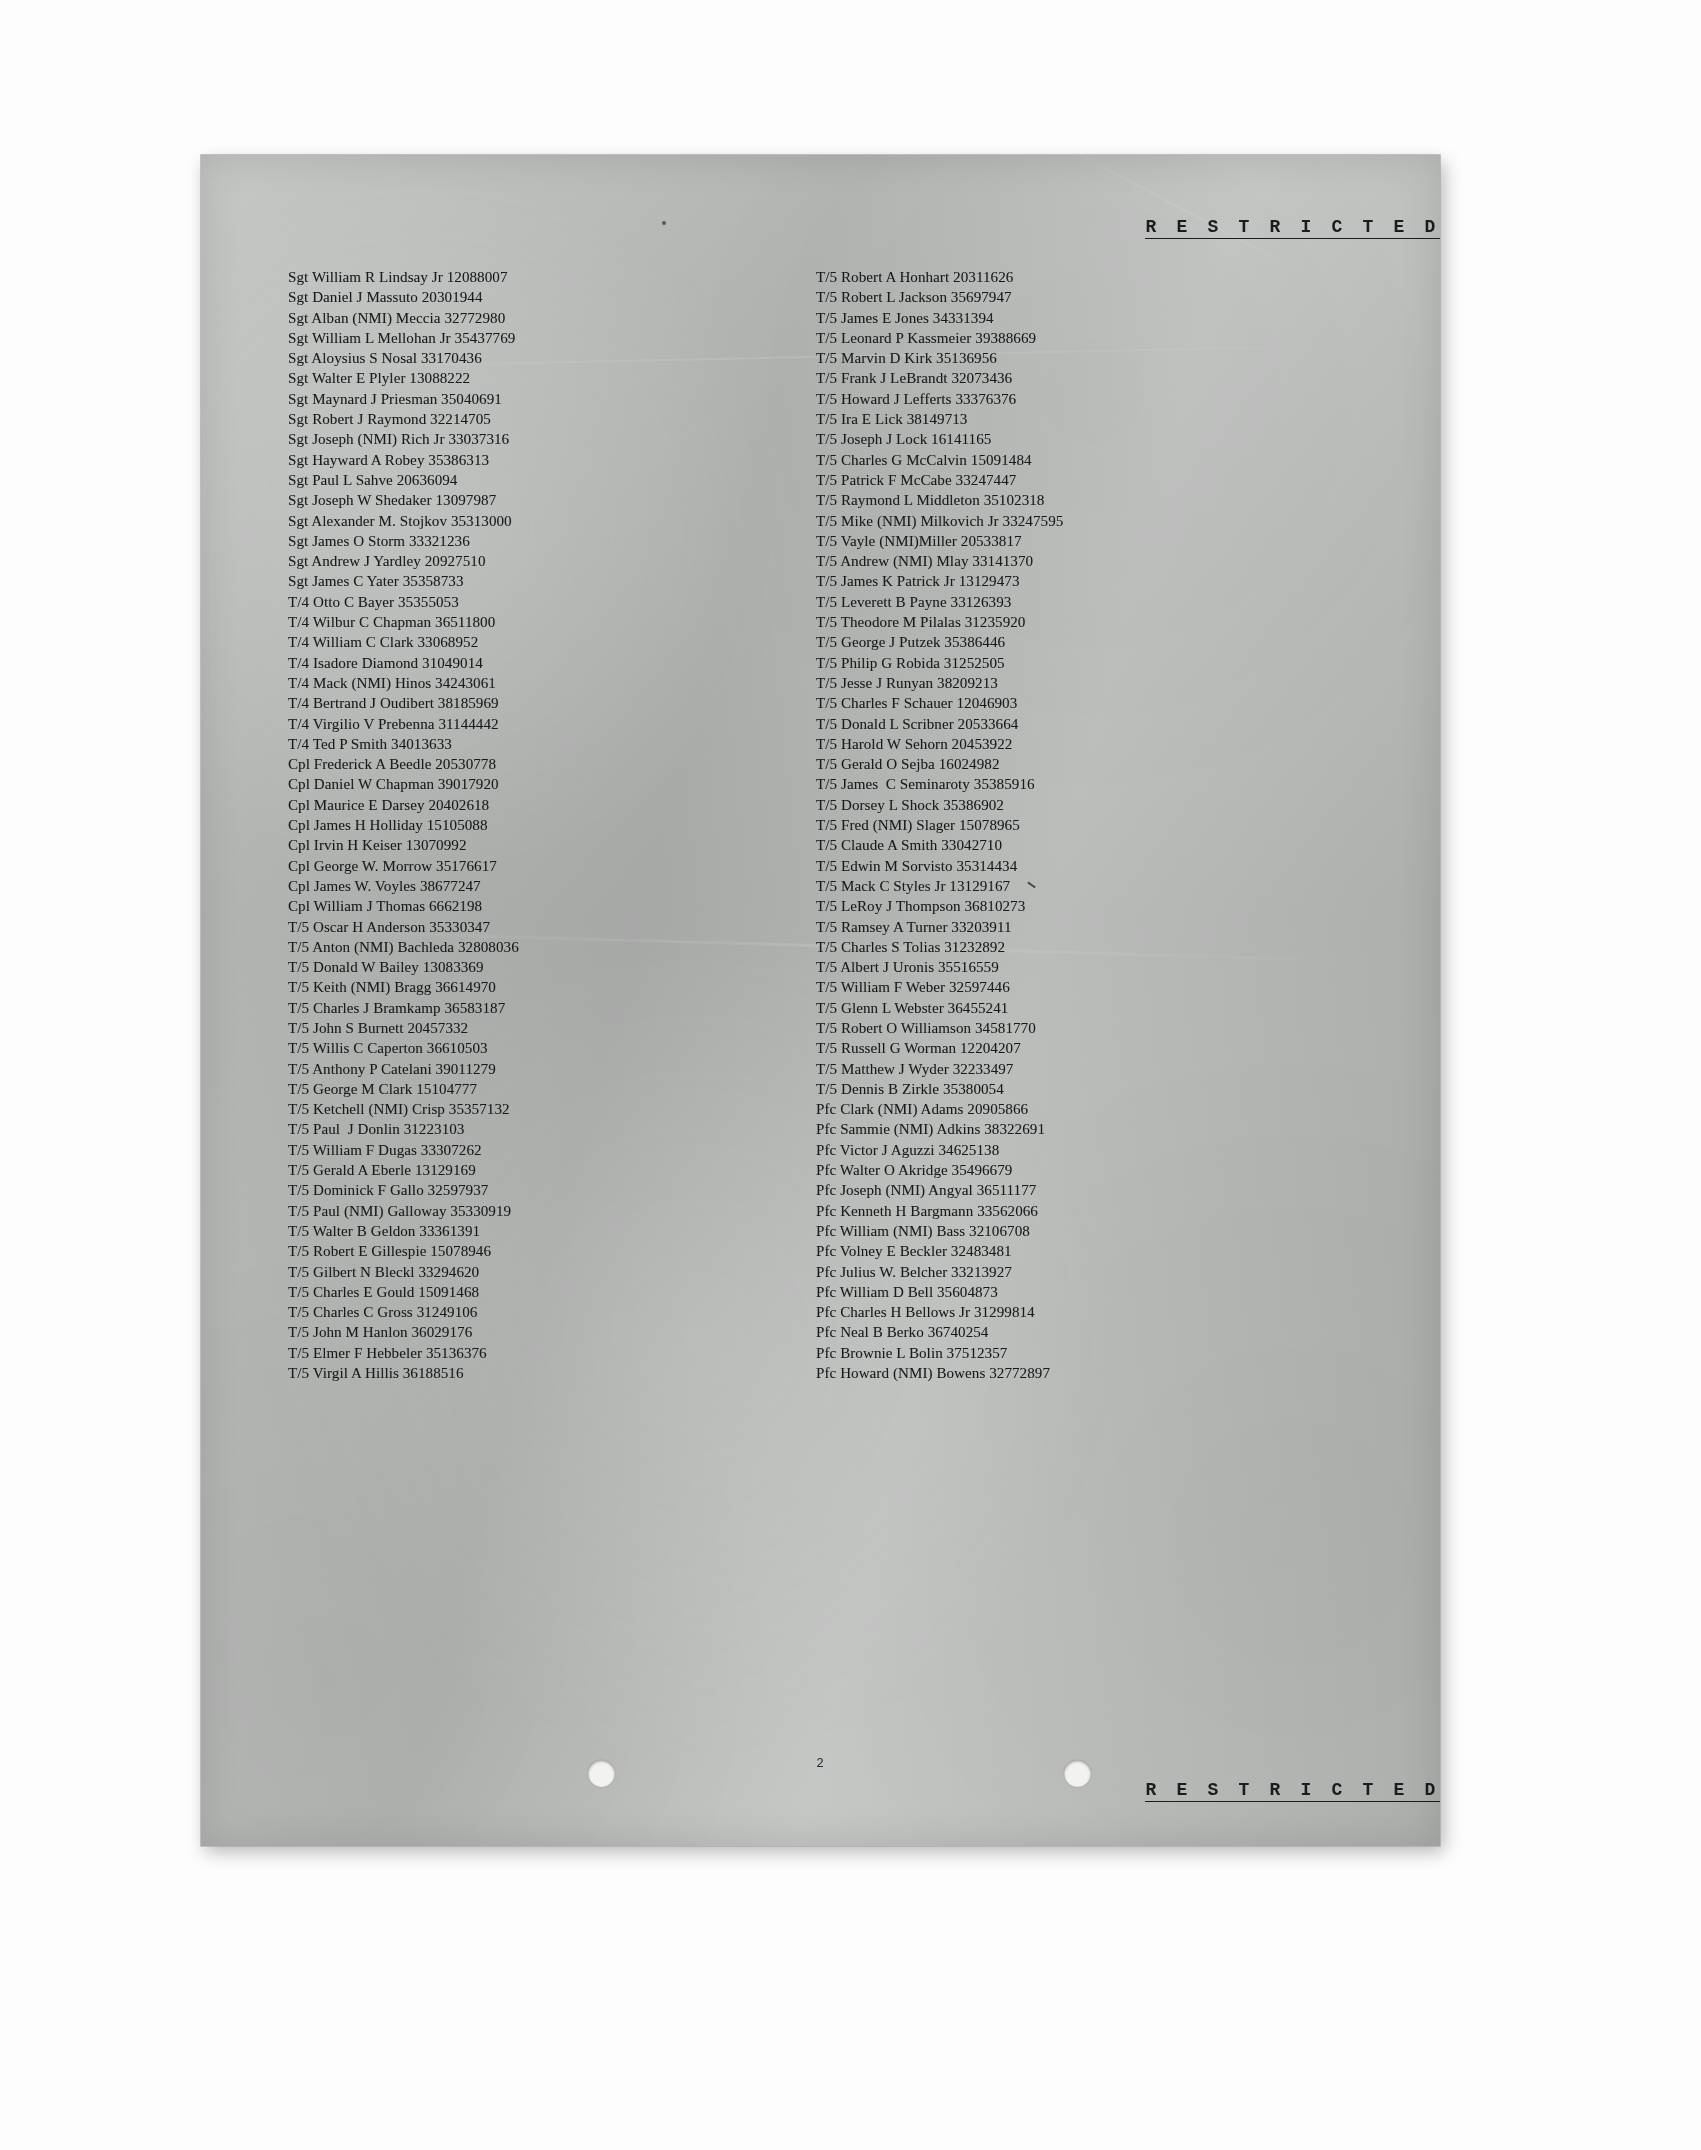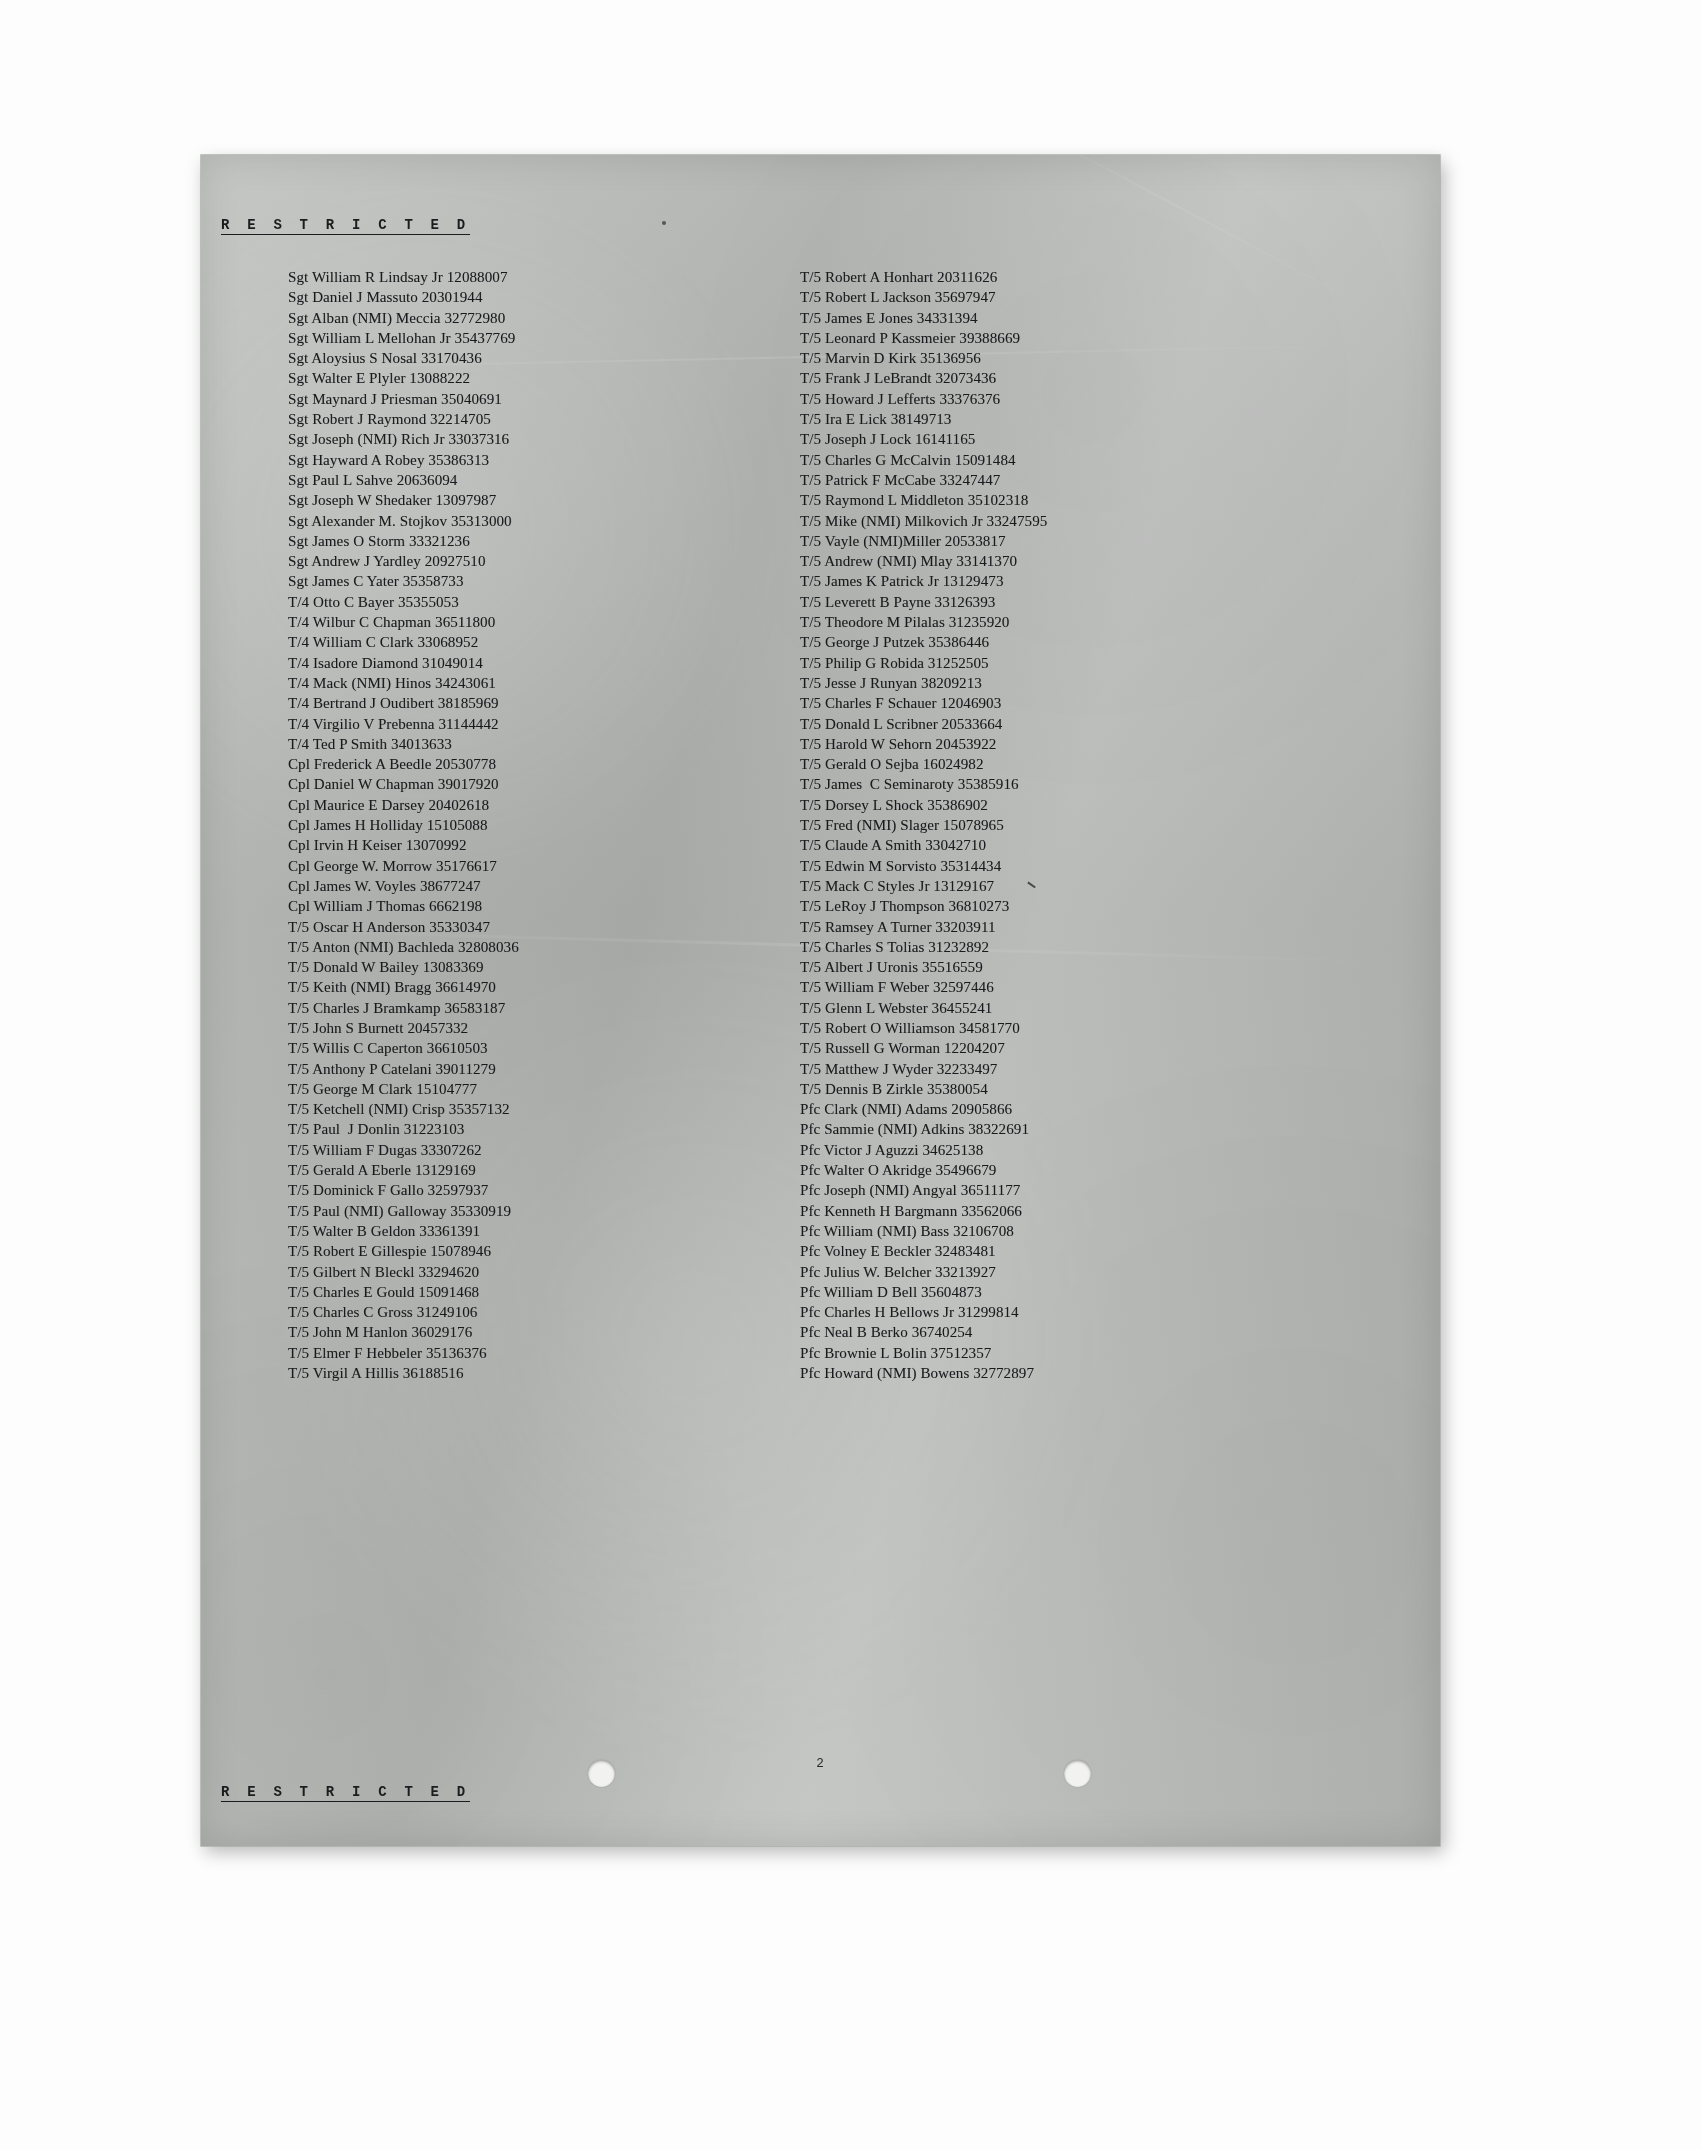--- a/index.html
+++ b/index.html
@@ -56,26 +56,25 @@
   #crease2 { left: 27px; top: 789px; width: 1177px; height: 2.7px; transform: rotate(1.6deg); opacity: .30; }
   #crease3 { left: 736px; top: 47px; width: 468px; height: 2px; transform: rotate(28deg); opacity: .22; }
 
   #doc {
     position: absolute;
     inset: 0;
     padding: 0;
     color: #16191b;
   }
   .hdr {
-    text-align: left;
-    font-size: 14px;
+    text-align: right;
+    font-size: 18px;
     letter-spacing: 4.7px;
     font-weight: 700;
     color: #1a1d1f;
-    padding-left: 20px;
   }
   #header-restricted {
     position: absolute;
     left: 0; right: 0;
     top: 62px;
   }
   #header-restricted .underline {
     display: inline-block;
     border-bottom: 1.3px solid #1a1d1f;
     padding-bottom: 0.7px;
@@ -108,21 +107,21 @@
     justify-content: flex-start;
   }
   .col {
     font-size: 15px;
     line-height: 20.3px;
     white-space: pre;
     color: #181b1d;
     font-family: Liberation Serif, serif;
   }
   #col-left { margin-left: 87px; width: 481px; }
-  #col-right { margin-left: 31px; width: 508px; }
+  #col-right { margin-left: 47px; width: 508px; }
   .entry {
     font-size: 15px;
     letter-spacing: 0.1px;
     text-shadow: 0.3px 0.3px 0 rgba(0,0,0,0.22);
   }
   
   .hole {
     position: absolute;
     width: 27px;
     height: 27px;

